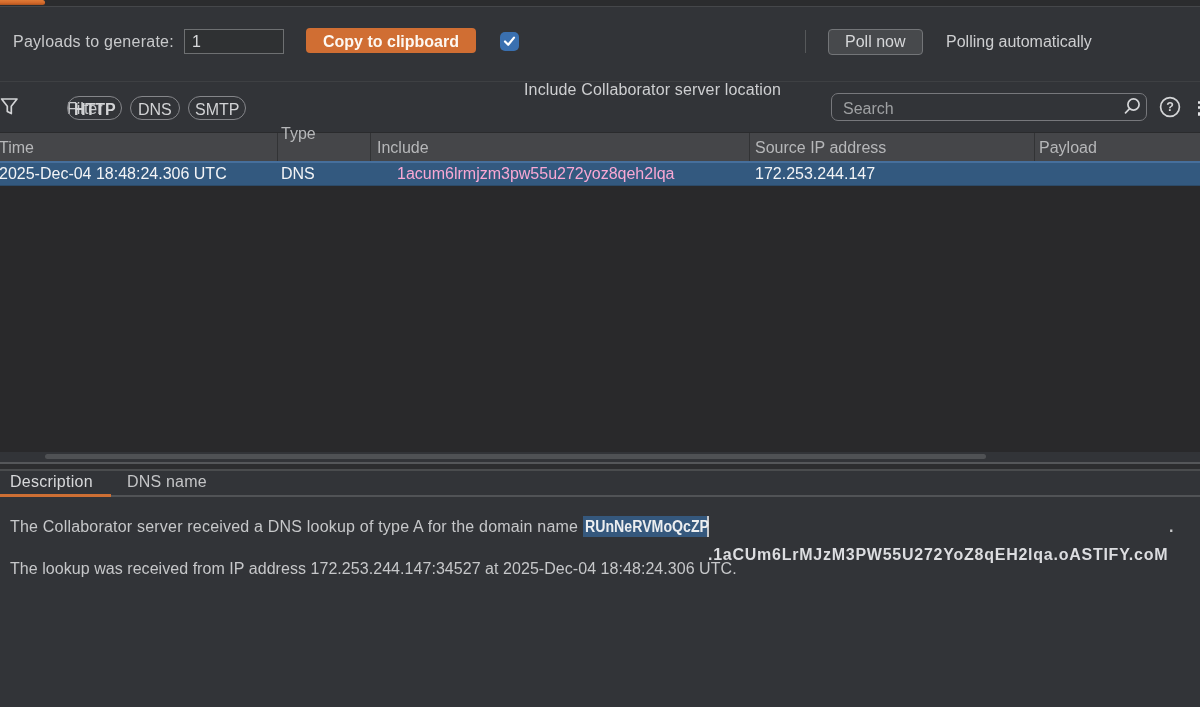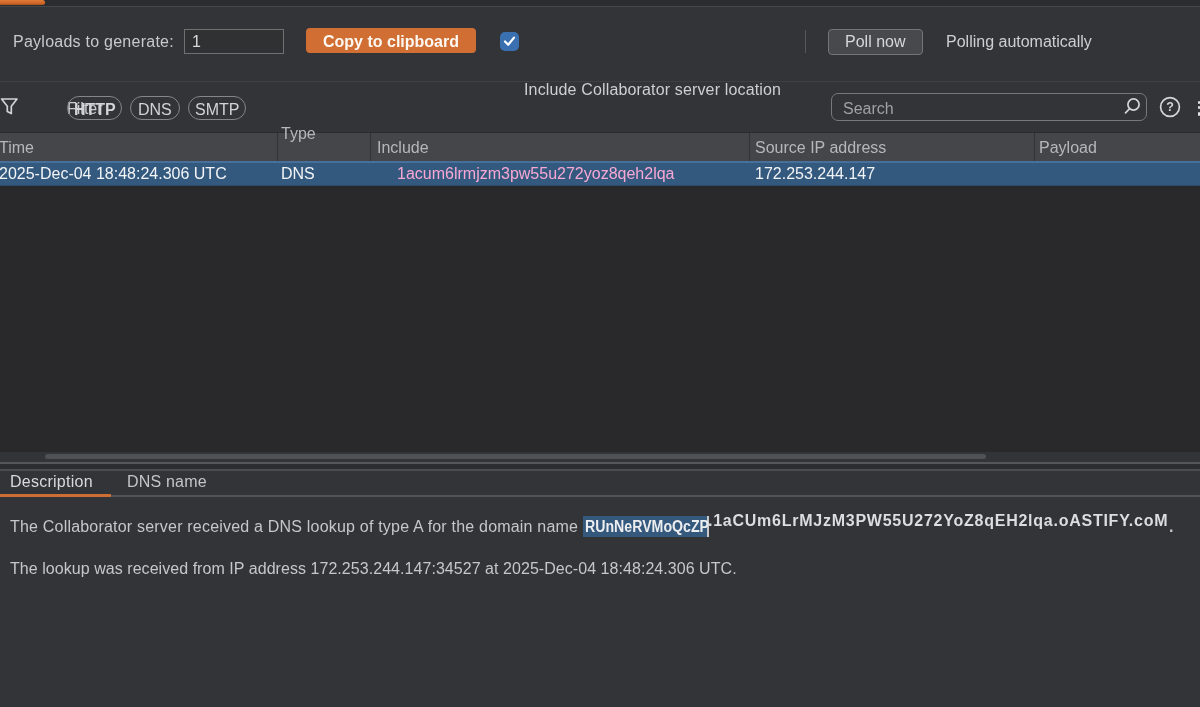--- a/index.html
+++ b/index.html
@@ -84,15 +84,15 @@
 
 <div class="abs" style="left:10px;top:473px;color:#d8d9db;letter-spacing:0.25px;">Description</div>
 <div class="abs" style="left:127px;top:473px;color:#c4c5c7;letter-spacing:0.2px;">DNS name</div>
 <div class="abs" style="left:0;top:495px;width:1200px;height:2px;background:#515356;"></div>
 <div class="abs" style="left:0;top:494px;width:111px;height:3px;background:#cd6f34;"></div>
 
 <div class="abs" style="left:583px;top:516px;width:124px;height:21px;background:#35587d;"></div>
 <div class="abs" style="left:707px;top:516px;width:2px;height:21px;background:#c8c9cb;"></div>
 <div class="abs" style="left:10px;top:518px;color:#c6c7c9;letter-spacing:0.2px;">The Collaborator server received a DNS lookup of type A for the domain name</div>
 <div class="abs" style="left:585px;top:518px;color:#eceef0;font-weight:bold;transform:scaleX(0.885);transform-origin:0 0;">RUnNeRVMoQcZP</div>
-<div class="abs" style="left:708px;top:512px;color:#dcdde0;font-weight:bold;letter-spacing:0.75px;">.1aCUm6LrMJzM3PW55U272YoZ8qEH2lqa.oASTIFY.coM</div>
+<div class="abs" style="left:708px;top:546px;color:#dcdde0;font-weight:bold;letter-spacing:0.75px;">.1aCUm6LrMJzM3PW55U272YoZ8qEH2lqa.oASTIFY.coM</div>
 <div class="abs" style="left:1169px;top:518px;color:#c6c7c9;font-weight:bold;">.</div>
 <div class="abs" style="left:10px;top:560px;color:#c6c7c9;letter-spacing:0.05px;">The lookup was received from IP address 172.253.244.147:34527 at 2025-Dec-04 18:48:24.306 UTC.</div>
 
 </body></html>

